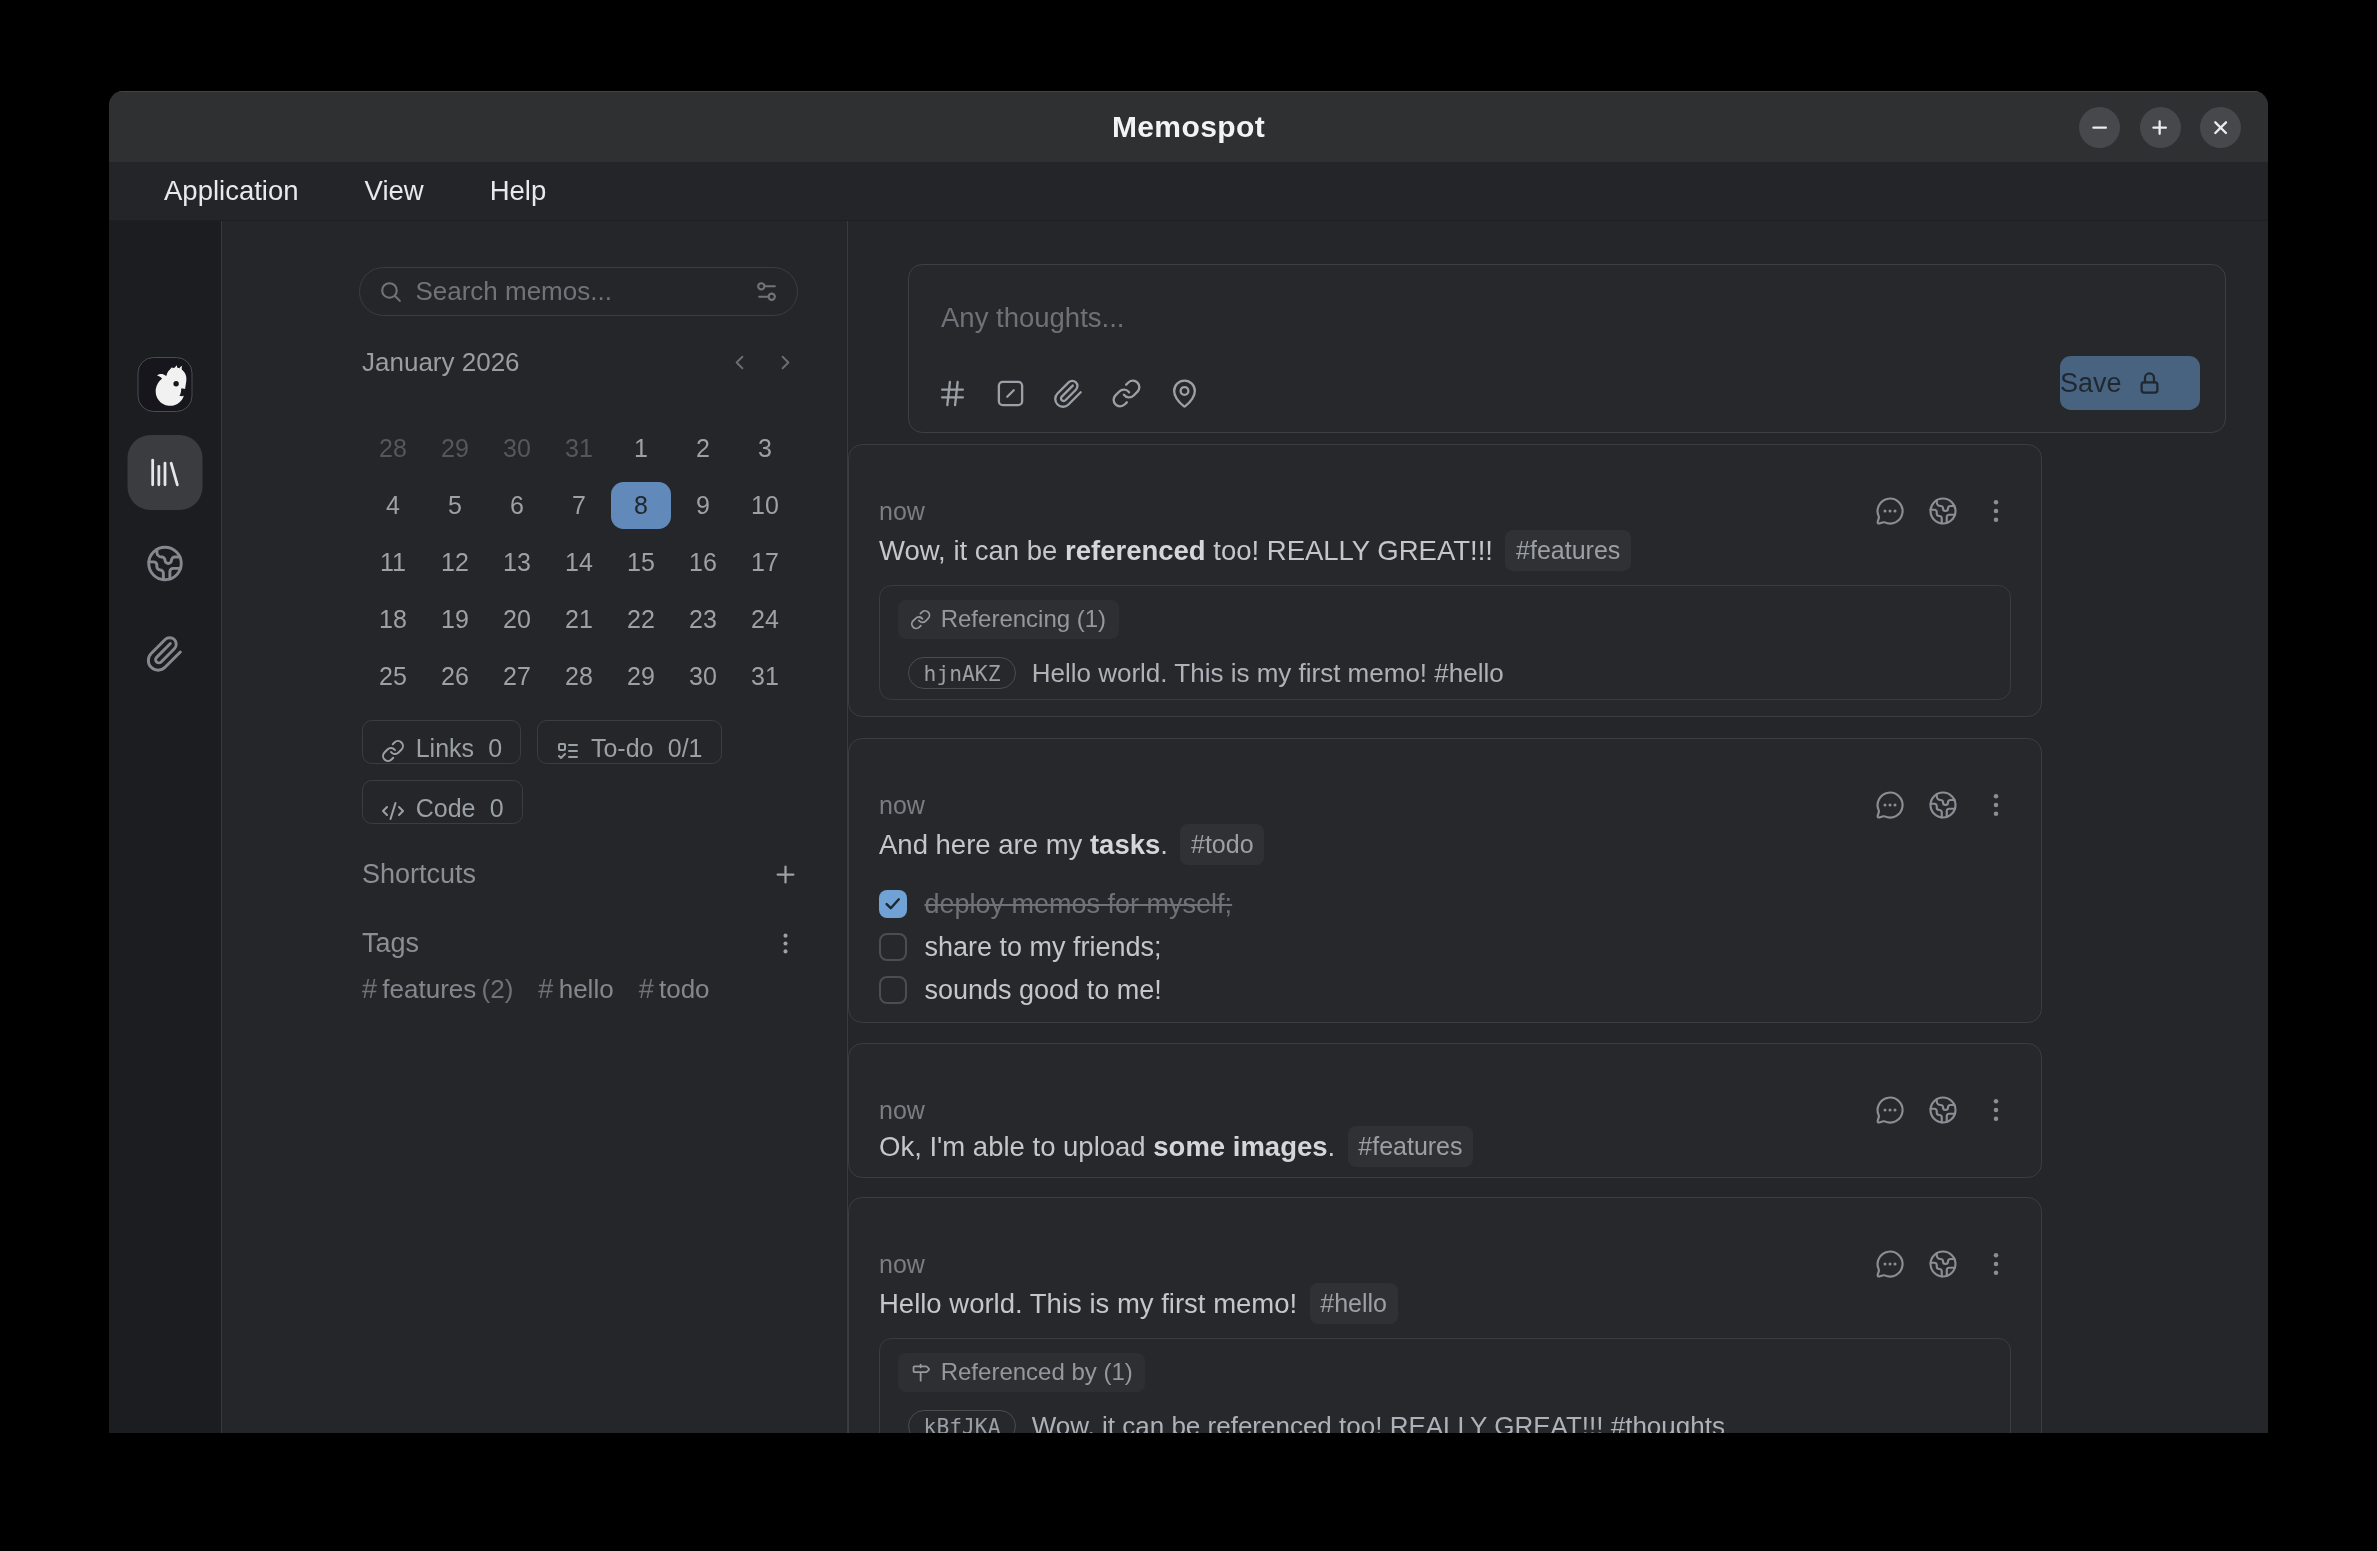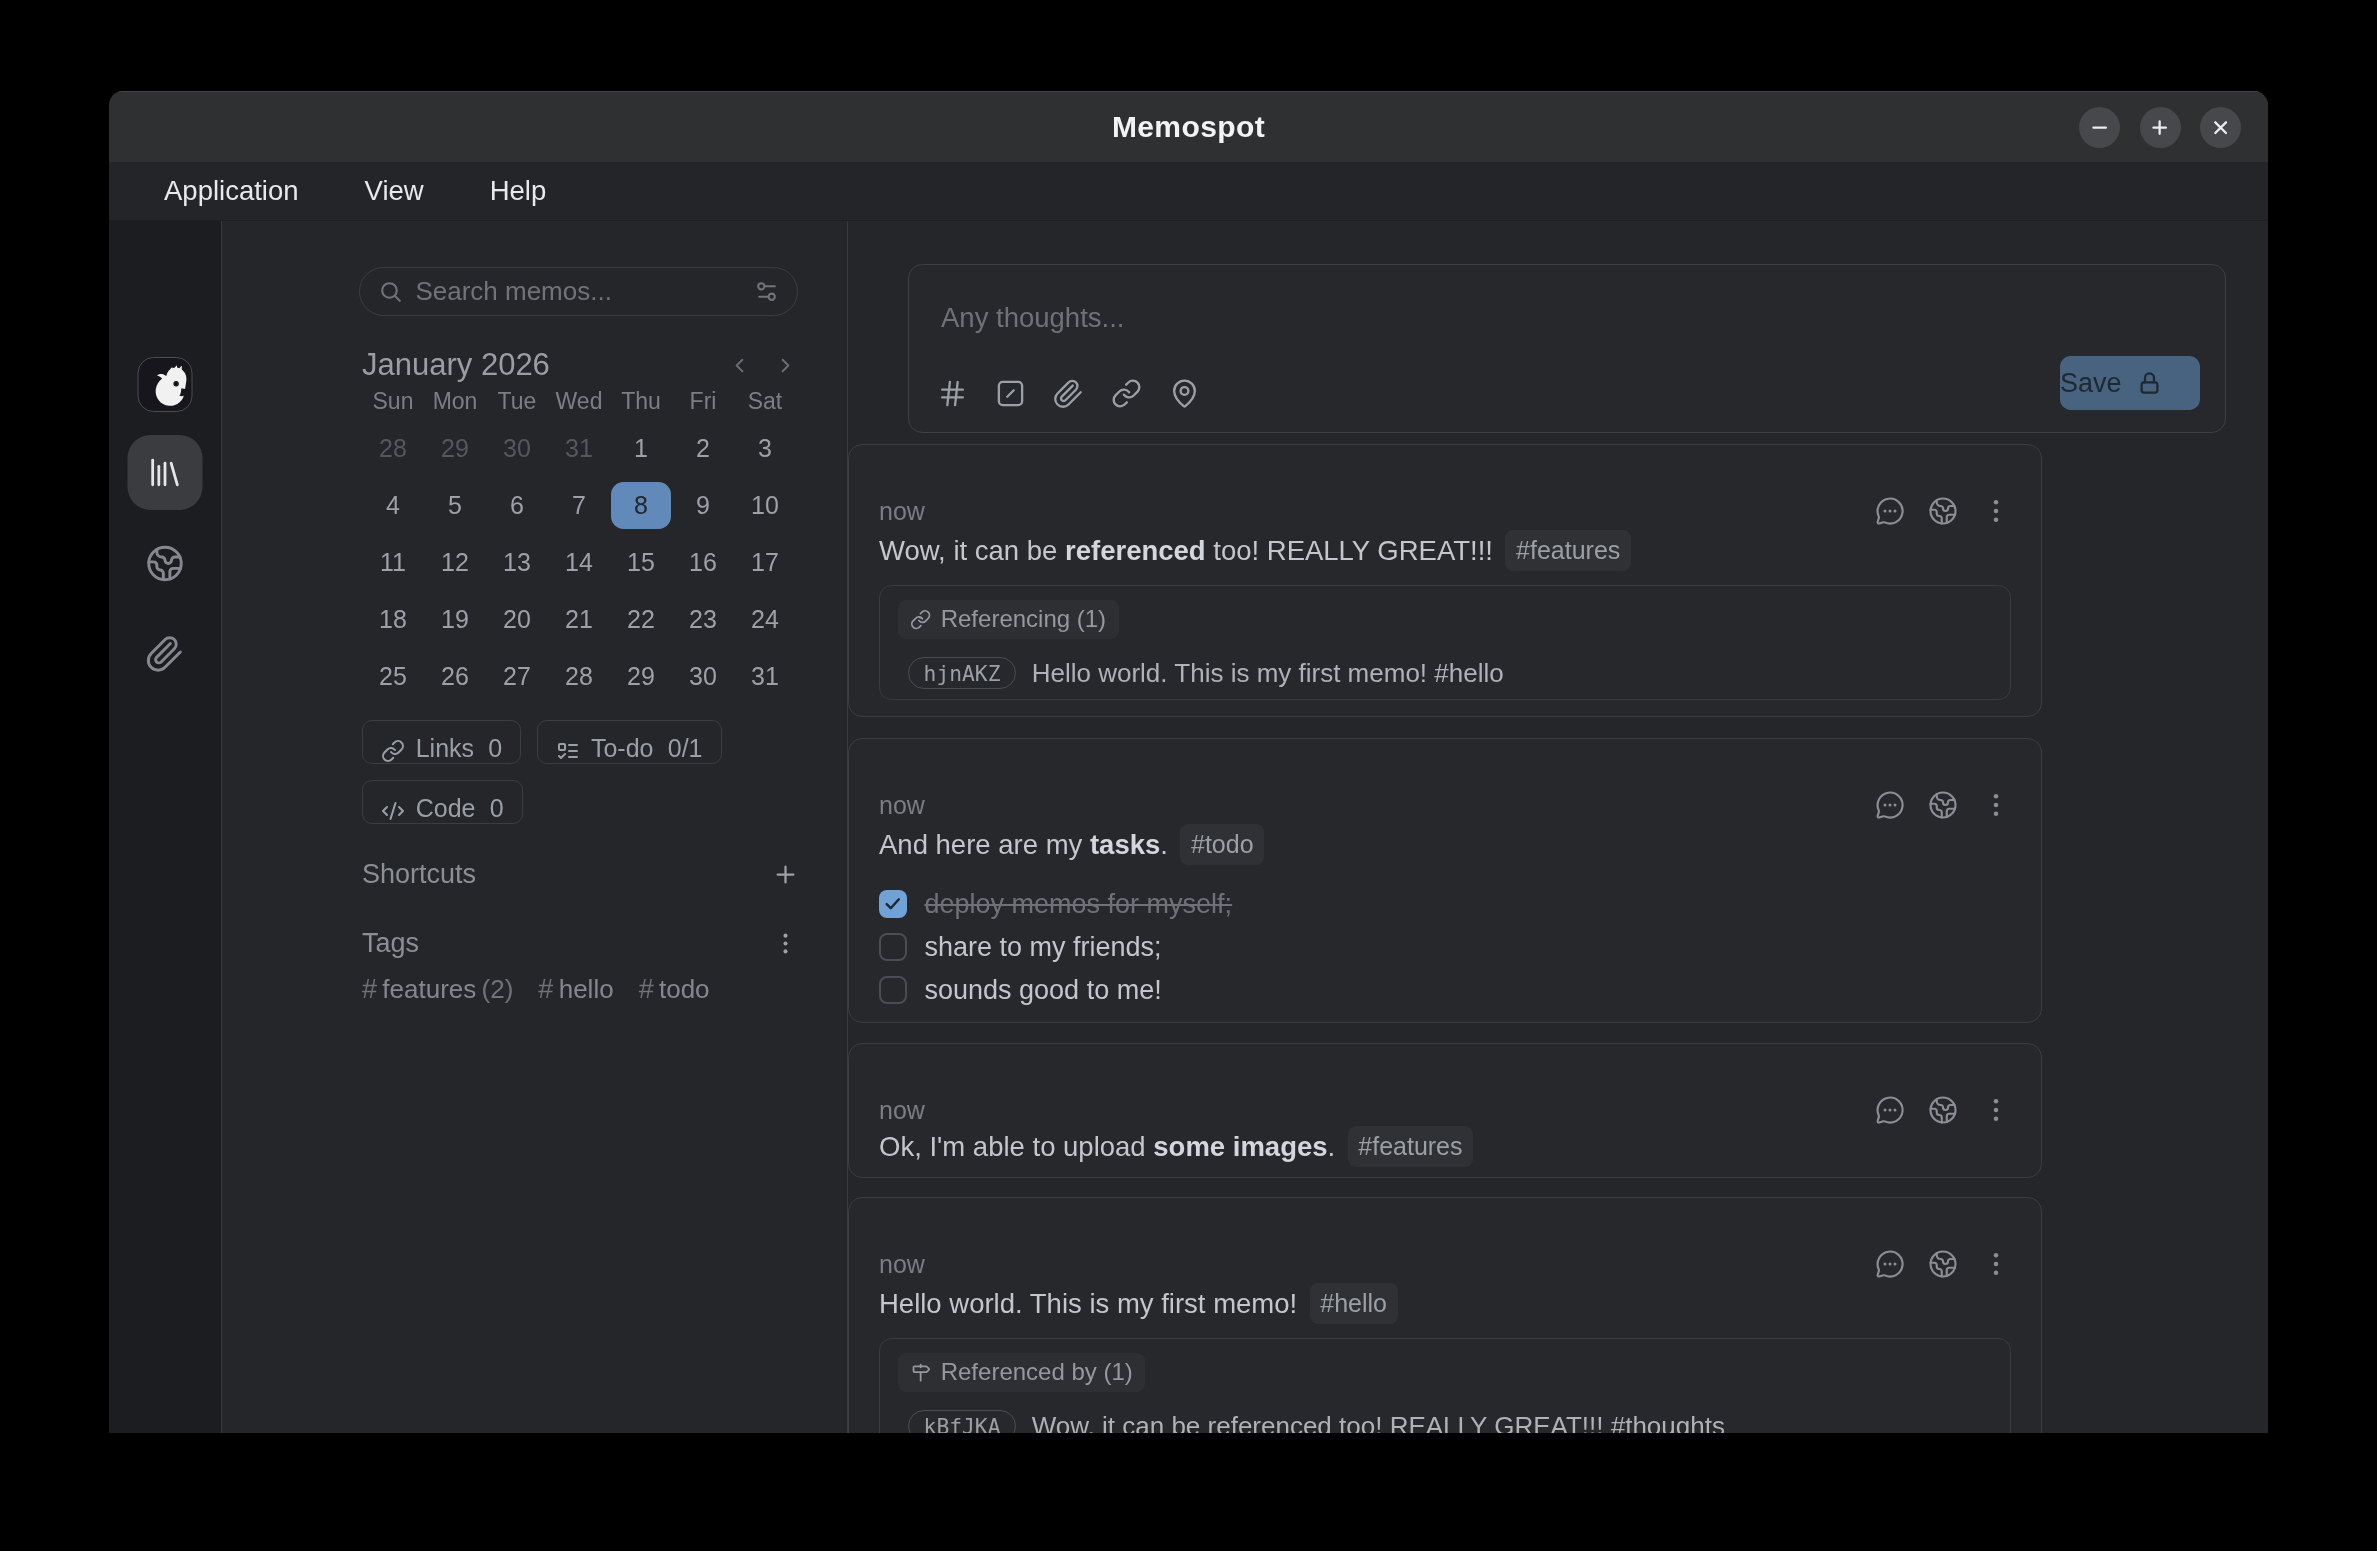--- a/index.html
+++ b/index.html
@@ -37,21 +37,21 @@
   .rail-globe { top:323px; } .rail-clip { top:413px; }
 
   
   .panel { position:absolute; left:113px; top:0; bottom:0; width:625px; }
   .searchbox { position:absolute; left:137px; top:46px; width:439px; height:49px; border:1.8px solid #3b3d41;
                border-radius:25px; display:flex; align-items:center; padding:0 18px; gap:12.4px; color:#70747a; cursor:text; }
   .searchbox .ph { font-size:26px; color:#70747a; flex:1; }
   .searchbox svg { width:25px; height:25px; flex:none; }
 
   .cal-head { position:absolute; left:140px; top:126px; width:435px; display:flex; align-items:center; }
-  .cal-title { font-size:31px; color:#9a9ea4; flex:1; }
+  .cal-title { font-size:26px; color:#9a9ea4; flex:1; }
   .cal-nav { display:flex; gap:23px; color:#6a6e74; }
   .cal-nav svg { width:23px; height:23px; cursor:pointer; }
   .cal-week { position:absolute; left:140px; top:162px; width:435px; display:grid; grid-template-columns:repeat(7,62px); }
   .cal-week div { text-align:center; font-size:23px; color:#7b7f85; line-height:36px; }
   .cal-grid { position:absolute; left:140px; top:199px; width:435px; display:grid;
               grid-template-columns:repeat(7,62px); grid-auto-rows:57px; }
   .day { display:flex; align-items:center; justify-content:center; font-size:25px; color:#9da1a7; cursor:pointer; }
   .day.muted { color:#54575c; }
   .day.selected { color:#22262d; }
   .day.selected .pill-day { background:var(--accent); }
@@ -209,29 +209,20 @@
                   <path d="m15 18-6-6 6-6"></path>
                 </svg>
               </span>
             <span id="cal-next">
                 <svg viewBox="0 0 24 24" fill="none" stroke="currentColor" stroke-width="2" stroke-linecap="round" stroke-linejoin="round" width="23" height="23" style="display:block">
                   <path d="m9 18 6-6-6-6"></path>
                 </svg>
               </span>
           </span>
         </div>
-        <div class="cal-week" id="cal-week">
-            <div>Sun</div>
-            <div>Mon</div>
-            <div>Tue</div>
-            <div>Wed</div>
-            <div>Thu</div>
-            <div>Fri</div>
-            <div>Sat</div>
-          </div>
         <div class="cal-grid" id="cal-grid">
             <div class="day muted">
               <div class="pill-day">28</div>
             </div>
             <div class="day muted">
               <div class="pill-day">29</div>
             </div>
             <div class="day muted">
               <div class="pill-day">30</div>
             </div>

